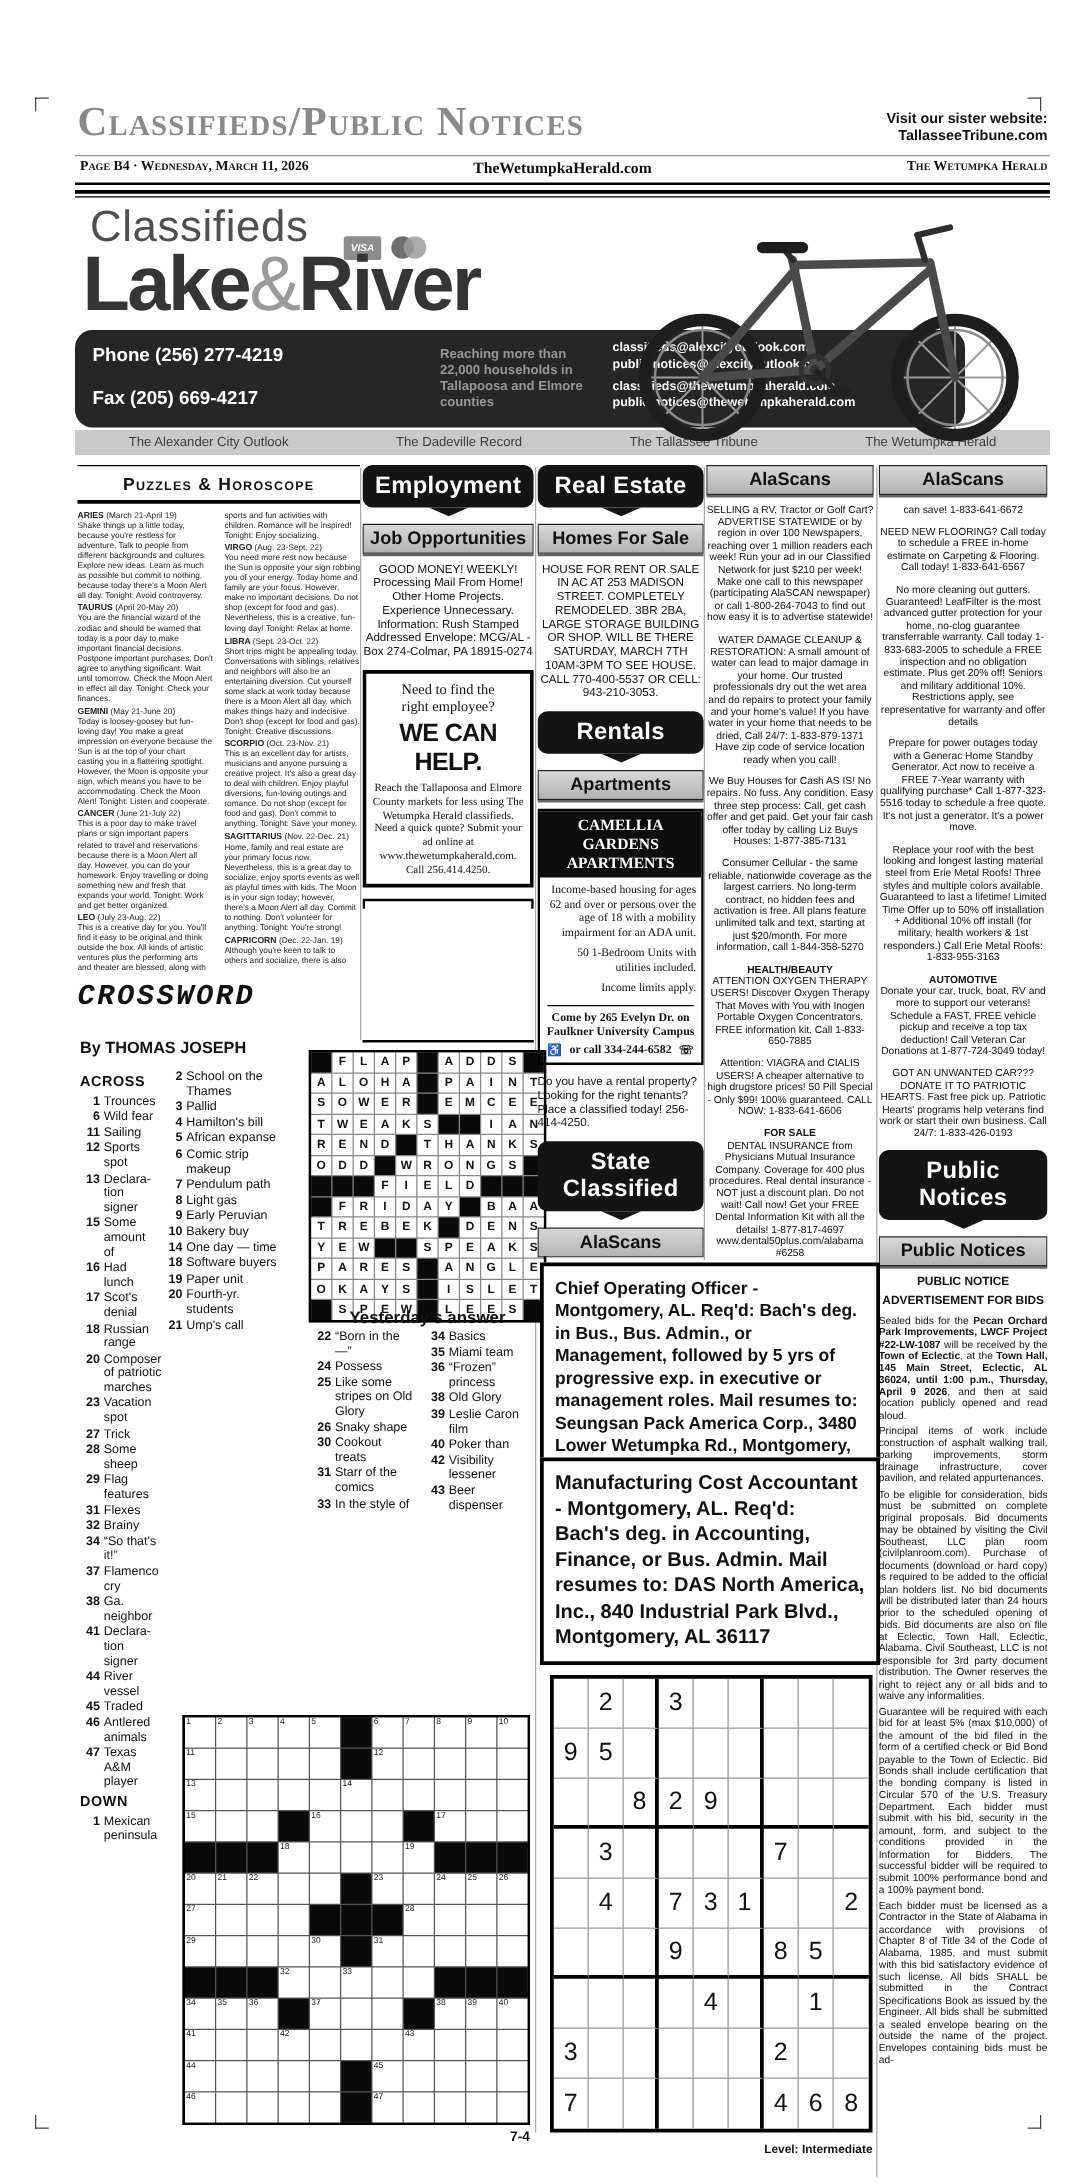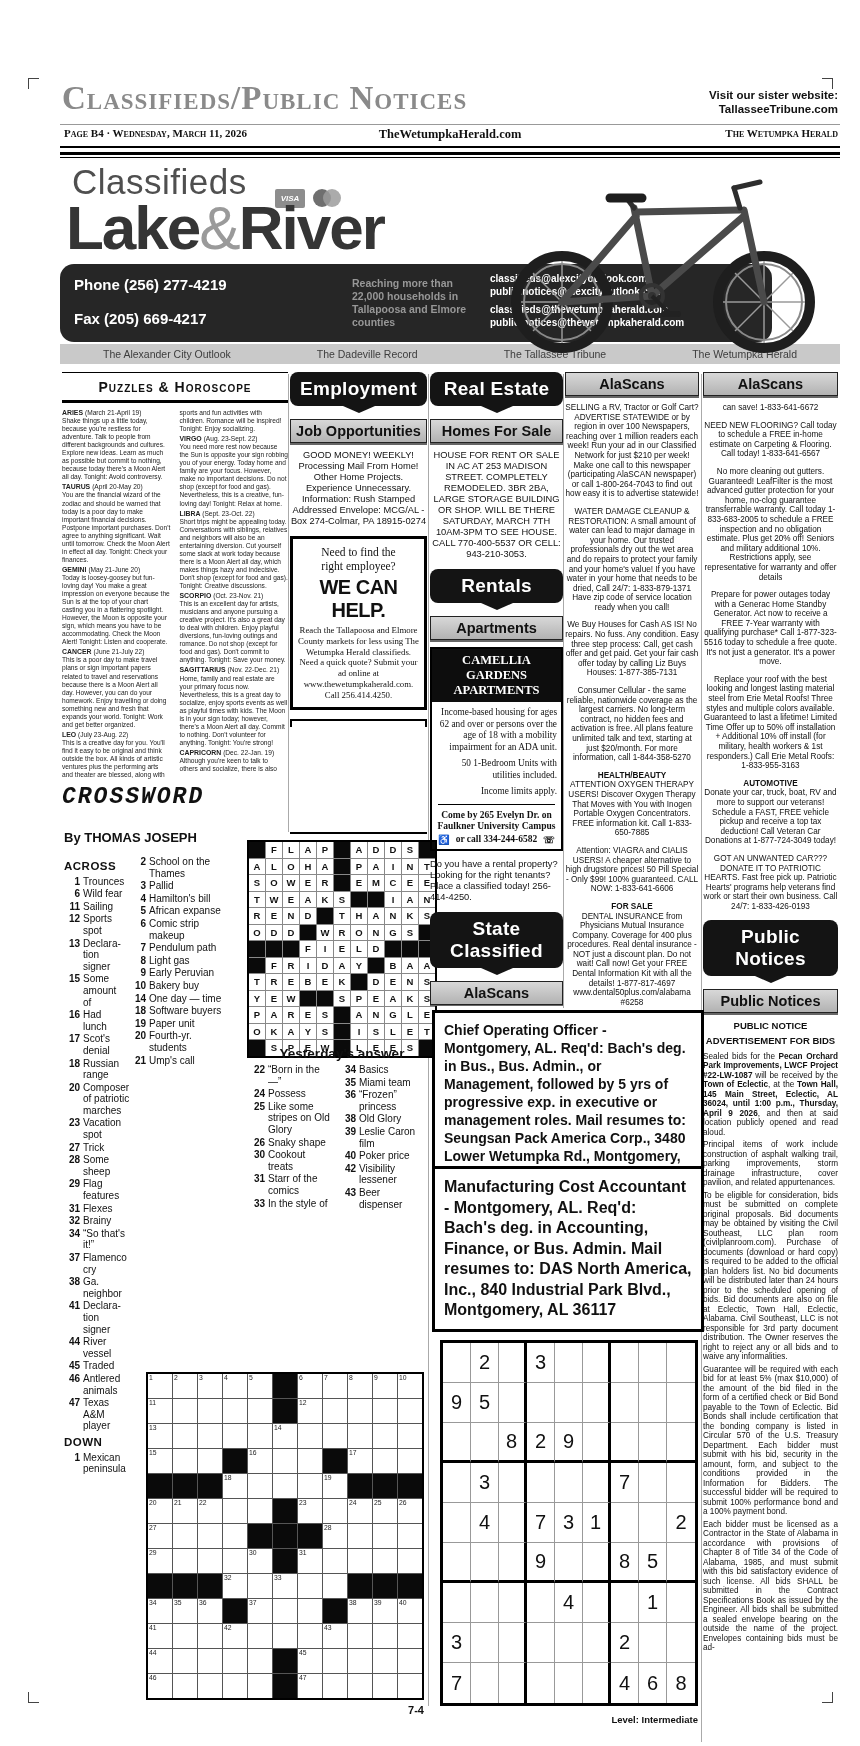--- a/index.html
+++ b/index.html
@@ -455,21 +455,21 @@
       <div class="clue">
         <span class="cnum">38</span>
         <span class="ctext">Old Glory</span>
       </div>
       <div class="clue">
         <span class="cnum">39</span>
         <span class="ctext">Leslie Caron film</span>
       </div>
       <div class="clue">
         <span class="cnum">40</span>
-        <span class="ctext">Poker price</span>
+        <span class="ctext">Poker than</span>
       </div>
       <div class="clue">
         <span class="cnum">42</span>
         <span class="ctext">Visibility lessener</span>
       </div>
       <div class="clue">
         <span class="cnum">43</span>
         <span class="ctext">Beer dispenser</span>
       </div>
     </div>

